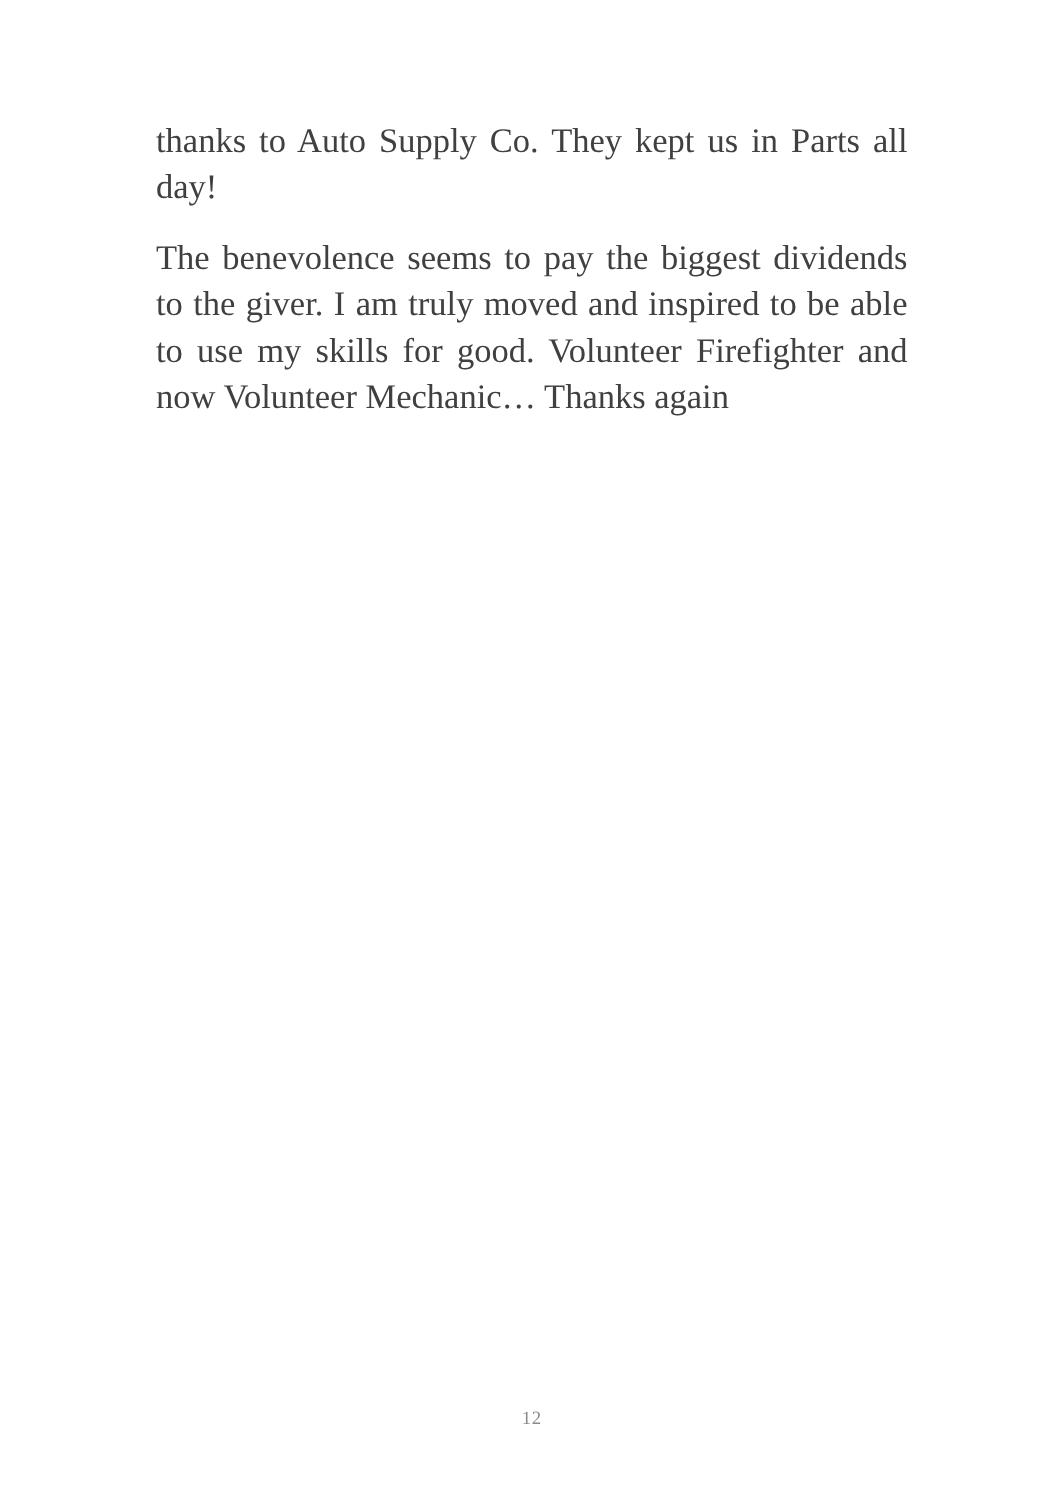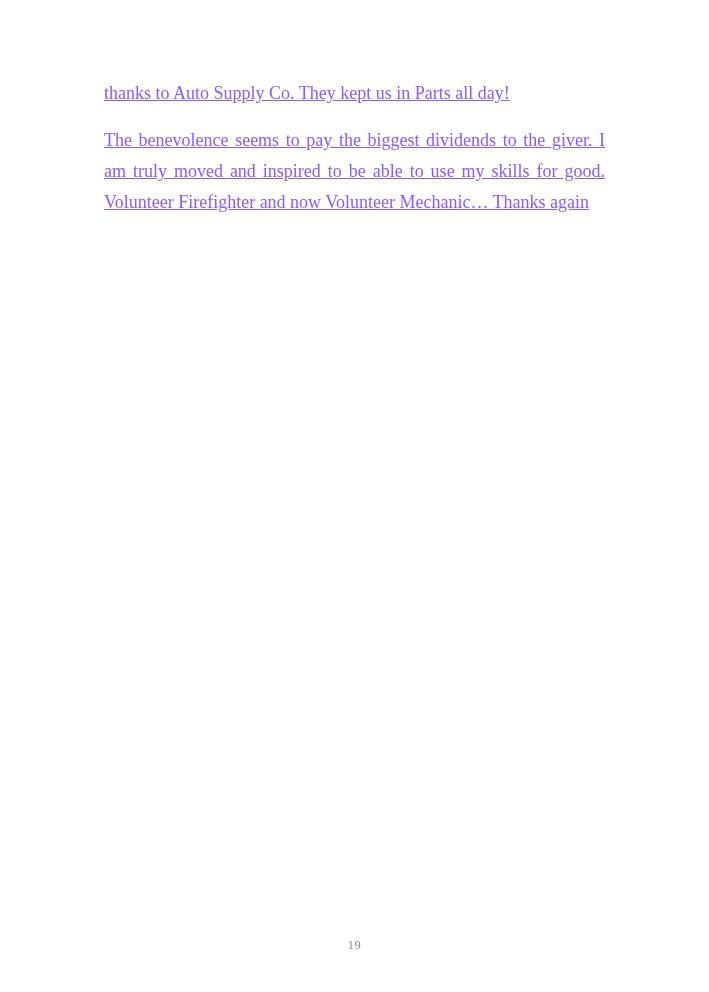--- a/index.html
+++ b/index.html
@@ -16,27 +16,26 @@
     font-family: "Liberation Serif", "DejaVu Serif", serif;
   }
   .text-block {
     position: absolute;
     top: 78px;
     left: 104px;
     width: 501px;
   }
   .text-block p {
     margin: 0 0 16px 0;
-    font-size: 18px;
+    font-size: 23px;
     line-height: 31px;
-    color: #8b5cf6;
+    color: #404040;
     text-align: justify;
     text-justify: inter-word;
     hyphens: none;
-    text-decoration: underline;
     -webkit-hyphens: none;
   }
   .text-block p:last-child {
     margin-bottom: 16px;
   }
   .folio {
     position: absolute;
     left: 0;
     right: 0;
     top: 938px;
@@ -47,14 +46,14 @@
   }
 </style>
 </head>
 <body>
 
 <div class="page">
   <div class="text-block">
     <p>thanks to Auto Supply Co. They kept us in Parts all day!</p>
     <p>The benevolence seems to pay the biggest dividends to the giver. I am truly moved and inspired to be able to use my skills for good. Volunteer Firefighter and now Volunteer Mechanic… Thanks again</p>
   </div>
-  <div class="folio">19</div>
+  <div class="folio">12</div>
 </div>
 
 </body></html>

